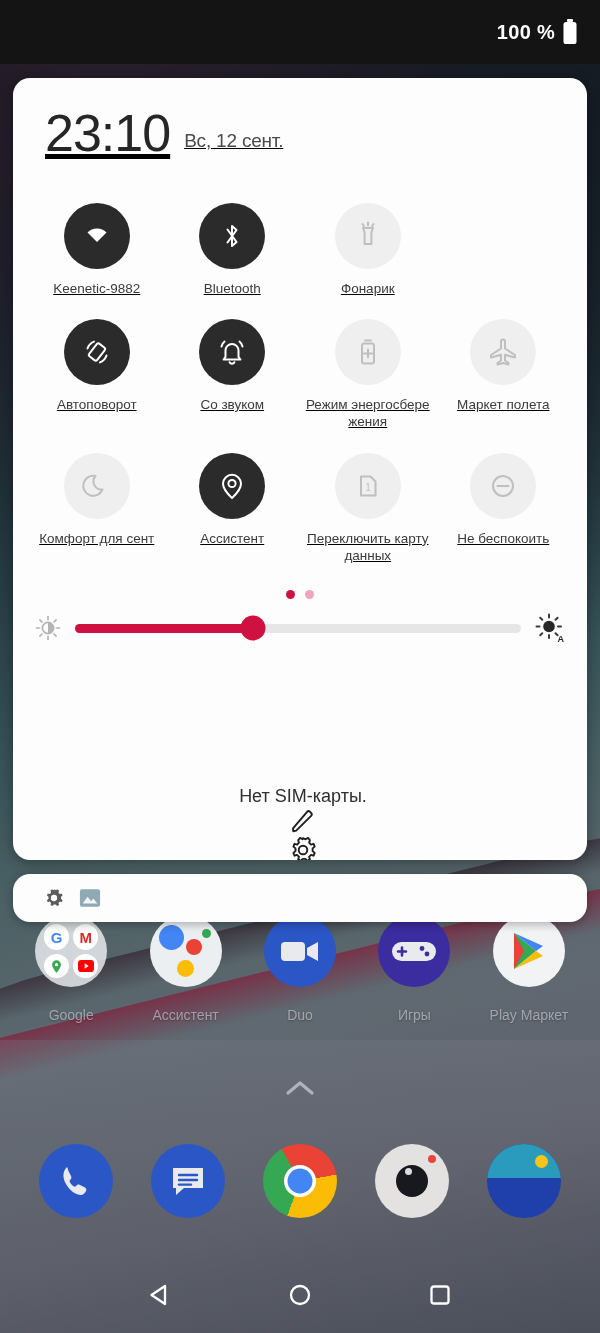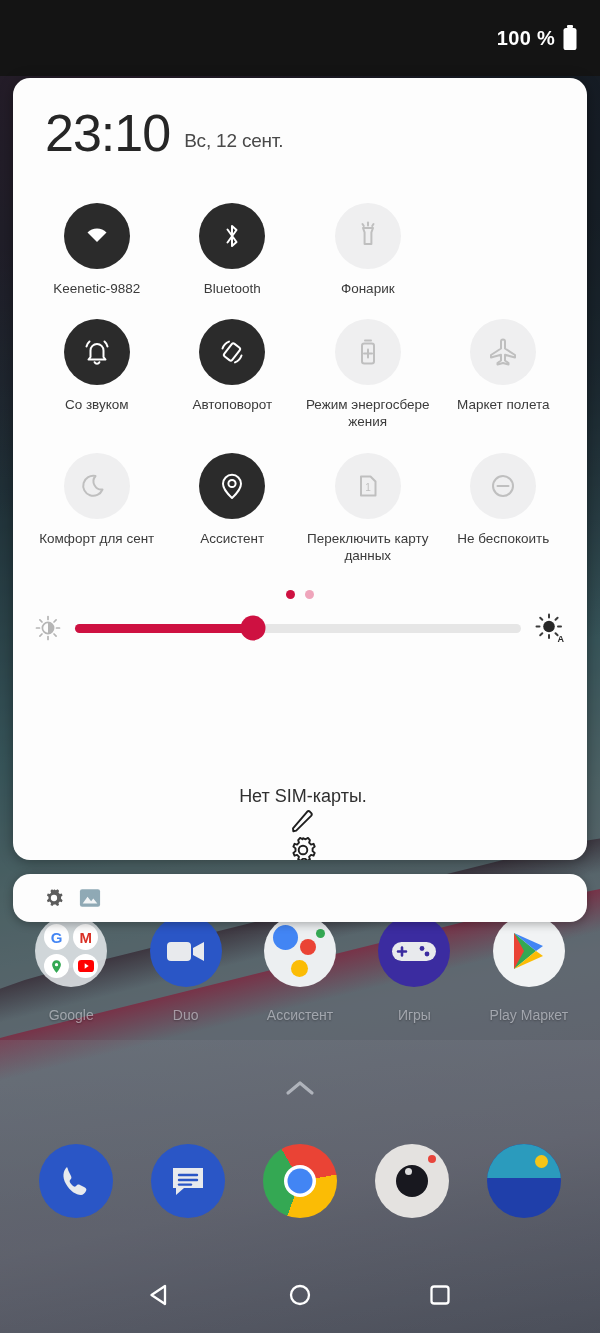--- a/index.html
+++ b/index.html
@@ -30,41 +30,41 @@
   #curve-b{ top:905px; left:-30%; width:175%; height:360px;
             background:linear-gradient(180deg,rgba(60,22,40,.55),rgba(60,22,40,0) 10%);}
   #wall-sheen{
     position:absolute; left:0; right:0; top:1040px; height:300px;
     background:linear-gradient(180deg,rgba(190,195,210,.22),rgba(150,155,175,.10) 60%,rgba(120,125,145,0));
   }
   #wall-dim{ position:absolute; inset:0; background:rgba(8,8,12,.34); }
 
   
   #statusbar{
-    position:absolute; left:0; right:0; top:0; height:76px;
+    position:absolute; left:0; right:0; top:0; height:64px;
     background:#141414;
     display:flex; align-items:center; justify-content:flex-end;
     padding-right:22px; gap:7px;
     color:#fff;
   }
   #battery-pct{ font-size:20px; font-weight:bold; letter-spacing:.3px; }
   .battery-glyph{ display:block; }
 
   
   #qs-panel{
     position:absolute; left:13px; top:78px; width:574px; height:782px;
     background:#fdfdfd; border-radius:17px;
     box-shadow:0 2px 14px rgba(0,0,0,.35);
     overflow:hidden;
   }
-  #qs-header{ display:flex; align-items:flex-end; padding:30px 0 0 32px; gap:14px; }
+  #qs-header{ display:flex; align-items:flex-end; padding:30px 0 0 32px; gap:14px;text-decoration:underline; }
   #qs-clock{ font-size:52px; font-weight:300; color:#262626; line-height:.98; letter-spacing:-1px; }
   #qs-date{ font-size:19px; color:#4a4a4a; padding-bottom:7px; letter-spacing:-.2px;}
 
-  #tile-grid{ padding:22px 16px 0 16px; }
+  #tile-grid{ padding:22px 16px 0 16px;text-decoration:underline; }
   .tile-row{ display:flex; }
   .tile{
     width:25%; display:flex; flex-direction:column; align-items:center;
     padding-top:22px;
   }
   .tile-circle{
     width:66px; height:66px; border-radius:50%;
     display:flex; align-items:center; justify-content:center;
     flex:0 0 auto;
   }
@@ -173,39 +173,39 @@
               <rect width="24" height="18" rx="5" fill="#FF0000"></rect>
               <path d="M10 5 L16 9 L10 13 Z" fill="#fff"></path>
             </svg>
        </div>
      </div>
       </div>
                  <div class="app-label">Google</div>
     </div>
     <div class="app">
       <div class="app-icon">
+                   <div style="width:100%;height:100%;background:#eceff1;position:relative;">
+       <div style="position:absolute;left:9px;top:10px;width:25px;height:25px;border-radius:50%;background:#4285F4;"></div>
+       <div style="position:absolute;left:36px;top:24px;width:16px;height:16px;border-radius:50%;background:#EA4335;"></div>
+       <div style="position:absolute;left:27px;top:45px;width:17px;height:17px;border-radius:50%;background:#FBBC05;"></div>
+       <div style="position:absolute;left:52px;top:14px;width:9px;height:9px;border-radius:50%;background:#34A853;"></div>
+     </div>
+      </div>
+                 <div class="app-label">Ассистент</div>
+    </div>
+    <div class="app">
+      <div class="app-icon">
                    <div style="width:100%;height:100%;background:#2a56c6;display:flex;align-items:center;justify-content:center;">
        <svg width="42" height="30" viewBox="0 0 42 30">
          <rect x="2" y="6" width="24" height="19" rx="4" fill="#e8eaed"></rect>
          <path d="M28 12 L39 6 L39 25 L28 19 Z" fill="#e8eaed"></path>
        </svg>
      </div>
       </div>
                  <div class="app-label">Duo</div>
-    </div>
-    <div class="app">
-      <div class="app-icon">
-                   <div style="width:100%;height:100%;background:#eceff1;position:relative;">
-       <div style="position:absolute;left:9px;top:10px;width:25px;height:25px;border-radius:50%;background:#4285F4;"></div>
-       <div style="position:absolute;left:36px;top:24px;width:16px;height:16px;border-radius:50%;background:#EA4335;"></div>
-       <div style="position:absolute;left:27px;top:45px;width:17px;height:17px;border-radius:50%;background:#FBBC05;"></div>
-       <div style="position:absolute;left:52px;top:14px;width:9px;height:9px;border-radius:50%;background:#34A853;"></div>
-     </div>
-      </div>
-                 <div class="app-label">Ассистент</div>
     </div>
     <div class="app">
       <div class="app-icon">
                    <div style="width:100%;height:100%;background:#3b2ca0;display:flex;align-items:center;justify-content:center;">
        <svg width="46" height="28" viewBox="0 0 46 28">
          <rect x="1" y="5" width="44" height="19" rx="9.5" fill="#e8eaed"></rect>
          <path d="M11 10.5 L11 18.5 M7 14.5 L15 14.5" stroke="#3b2ca0" stroke-width="2.6" stroke-linecap="round"></path>
          <circle cx="31" cy="11.5" r="2.4" fill="#3b2ca0"></circle>
          <circle cx="36" cy="17" r="2.4" fill="#3b2ca0"></circle>
        </svg>
@@ -333,37 +333,37 @@
                            <line x1="21.5" y1="4" x2="20.2" y2="6" fill="none" stroke-width="2" stroke-linecap="round" stroke-linejoin="round" stroke="currentColor"></line>
          </svg>
        </div>
        <div class="tile-label">Фонарик</div>
         </div>
       </div>
       <div class="tile-row">
         <div class="tile on">
           <div class="tile-circle">
          <svg width="32" height="32" viewBox="0 0 32 32" style="color:#ffffff">
+           <rect x="11" y="8" width="10" height="16" rx="2" transform="rotate(38 16 16)" fill="none" stroke-width="2" stroke-linecap="round" stroke-linejoin="round" stroke="currentColor"></rect>
+                           <path d="M6.5 12.5 A11 11 0 0 1 13 5.6" fill="none" stroke-width="2" stroke-linecap="round" stroke-linejoin="round" stroke="currentColor"></path>
+                           <path d="M25.5 19.5 A11 11 0 0 1 19 26.4" fill="none" stroke-width="2" stroke-linecap="round" stroke-linejoin="round" stroke="currentColor"></path>
+         </svg>
+       </div>
+       <div class="tile-label">Автоповорот</div>
+        </div>
+        <div class="tile on">
+          <div class="tile-circle">
+         <svg width="32" height="32" viewBox="0 0 32 32" style="color:#ffffff">
            <path d="M9.5 21 L9.5 14.5 a6.5 6.5 0 0 1 13 0 L22.5 21 L24.5 23.5 L7.5 23.5 Z" fill="none" stroke-width="2" stroke-linecap="round" stroke-linejoin="round" stroke="currentColor"></path>
                            <path d="M13.6 26.2 a2.7 2.7 0 0 0 4.8 0" fill="none" stroke-width="2" stroke-linecap="round" stroke-linejoin="round" stroke="currentColor"></path>
                            <path d="M5.5 10.5 A9 9 0 0 1 8.5 5.5" fill="none" stroke-width="2" stroke-linecap="round" stroke-linejoin="round" stroke="currentColor"></path>
                            <path d="M26.5 10.5 A9 9 0 0 0 23.5 5.5" fill="none" stroke-width="2" stroke-linecap="round" stroke-linejoin="round" stroke="currentColor"></path>
          </svg>
        </div>
        <div class="tile-label">Со звуком</div>
-        </div>
-        <div class="tile on">
-          <div class="tile-circle">
-         <svg width="32" height="32" viewBox="0 0 32 32" style="color:#ffffff">
-           <rect x="11" y="8" width="10" height="16" rx="2" transform="rotate(38 16 16)" fill="none" stroke-width="2" stroke-linecap="round" stroke-linejoin="round" stroke="currentColor"></rect>
-                           <path d="M6.5 12.5 A11 11 0 0 1 13 5.6" fill="none" stroke-width="2" stroke-linecap="round" stroke-linejoin="round" stroke="currentColor"></path>
-                           <path d="M25.5 19.5 A11 11 0 0 1 19 26.4" fill="none" stroke-width="2" stroke-linecap="round" stroke-linejoin="round" stroke="currentColor"></path>
-         </svg>
-       </div>
-       <div class="tile-label">Автоповорот</div>
         </div>
         <div class="tile off">
           <div class="tile-circle">
          <svg width="32" height="32" viewBox="0 0 32 32" style="color:#bfbfbf">
            <rect x="10" y="7.5" width="12" height="20" rx="2.2" fill="none" stroke-width="2" stroke-linecap="round" stroke-linejoin="round" stroke="currentColor"></rect>
                            <line x1="13" y1="4.5" x2="19" y2="4.5" fill="none" stroke-width="2" stroke-linecap="round" stroke-linejoin="round" stroke="currentColor"></line>
                            <line x1="16" y1="13.5" x2="16" y2="21.5" fill="none" stroke-width="2" stroke-linecap="round" stroke-linejoin="round" stroke="currentColor"></line>
                            <line x1="12" y1="17.5" x2="20" y2="17.5" fill="none" stroke-width="2" stroke-linecap="round" stroke-linejoin="round" stroke="currentColor"></line>
          </svg>
        </div>

